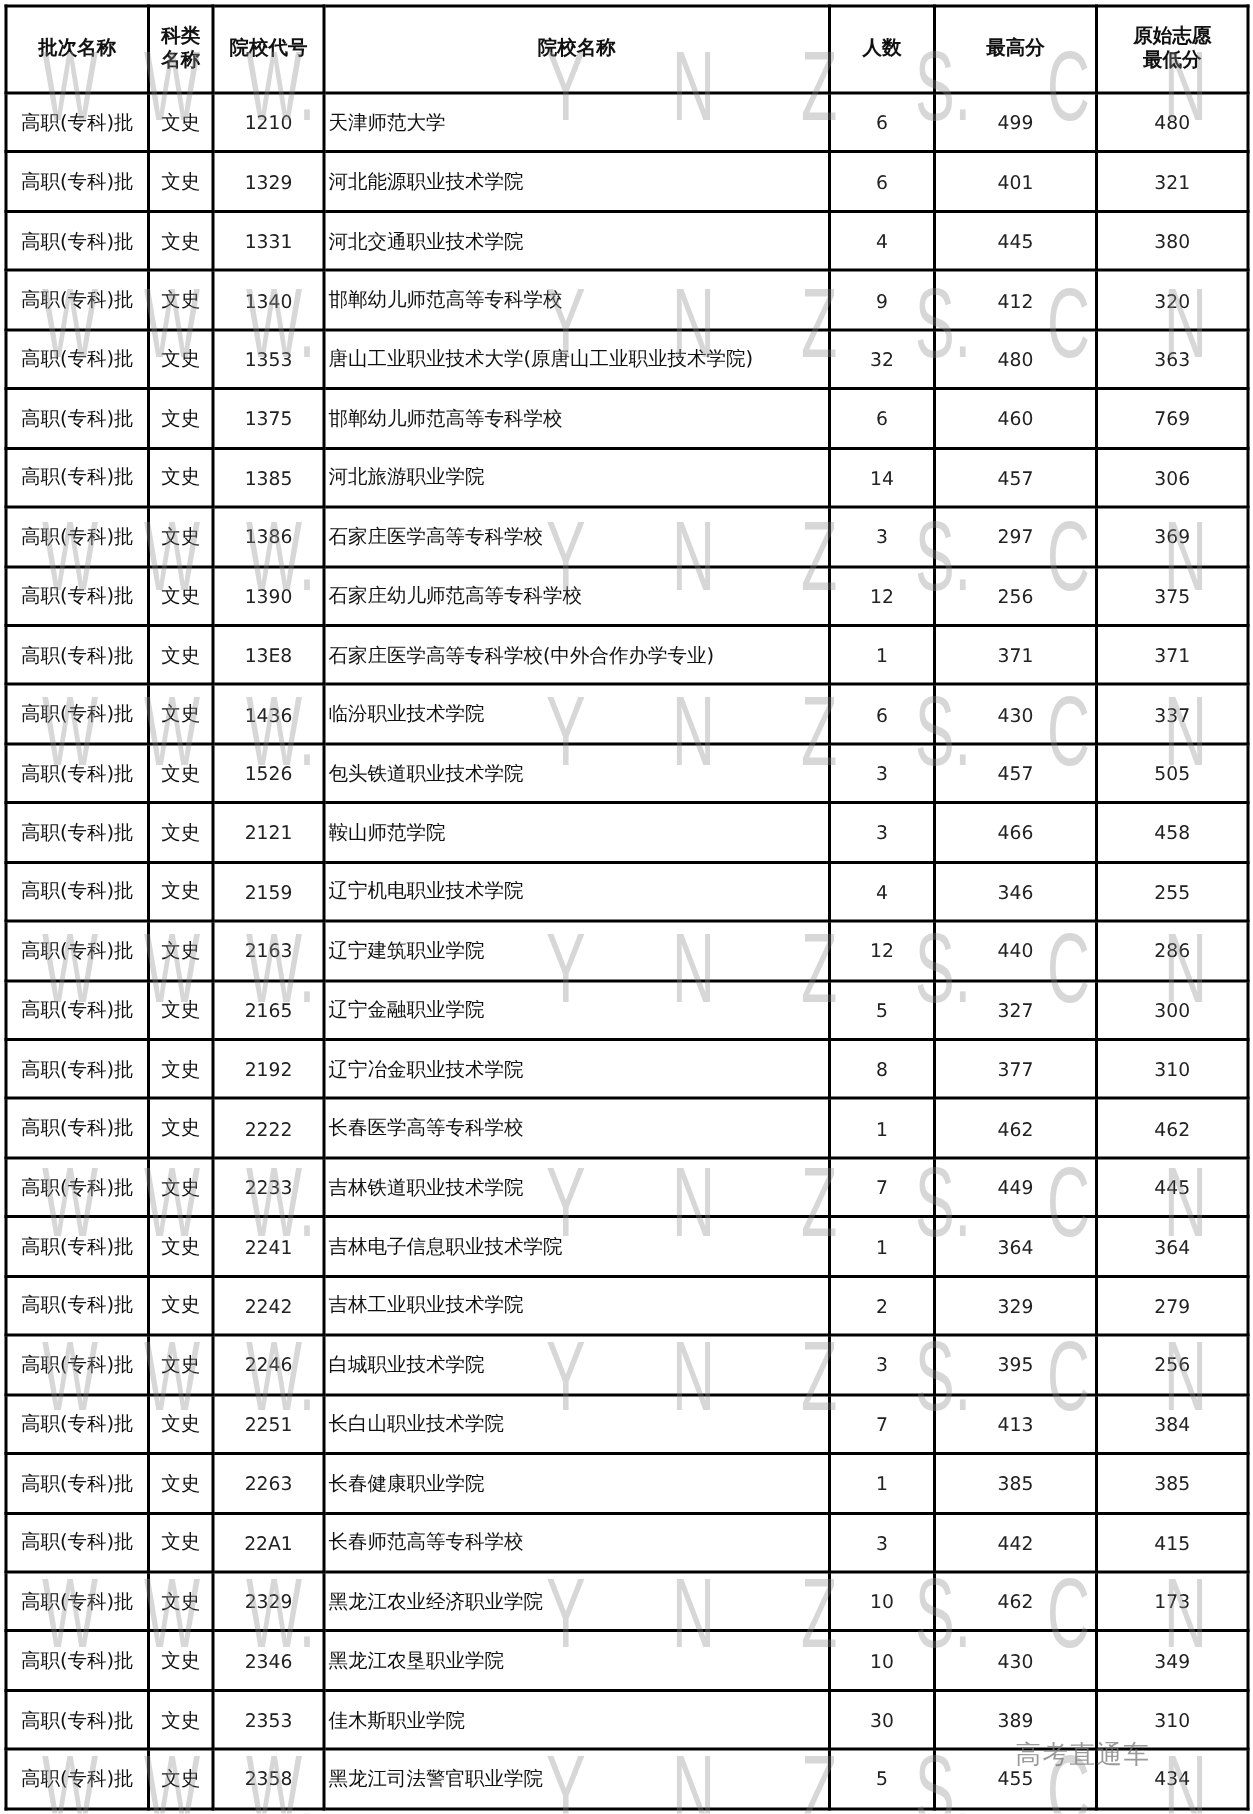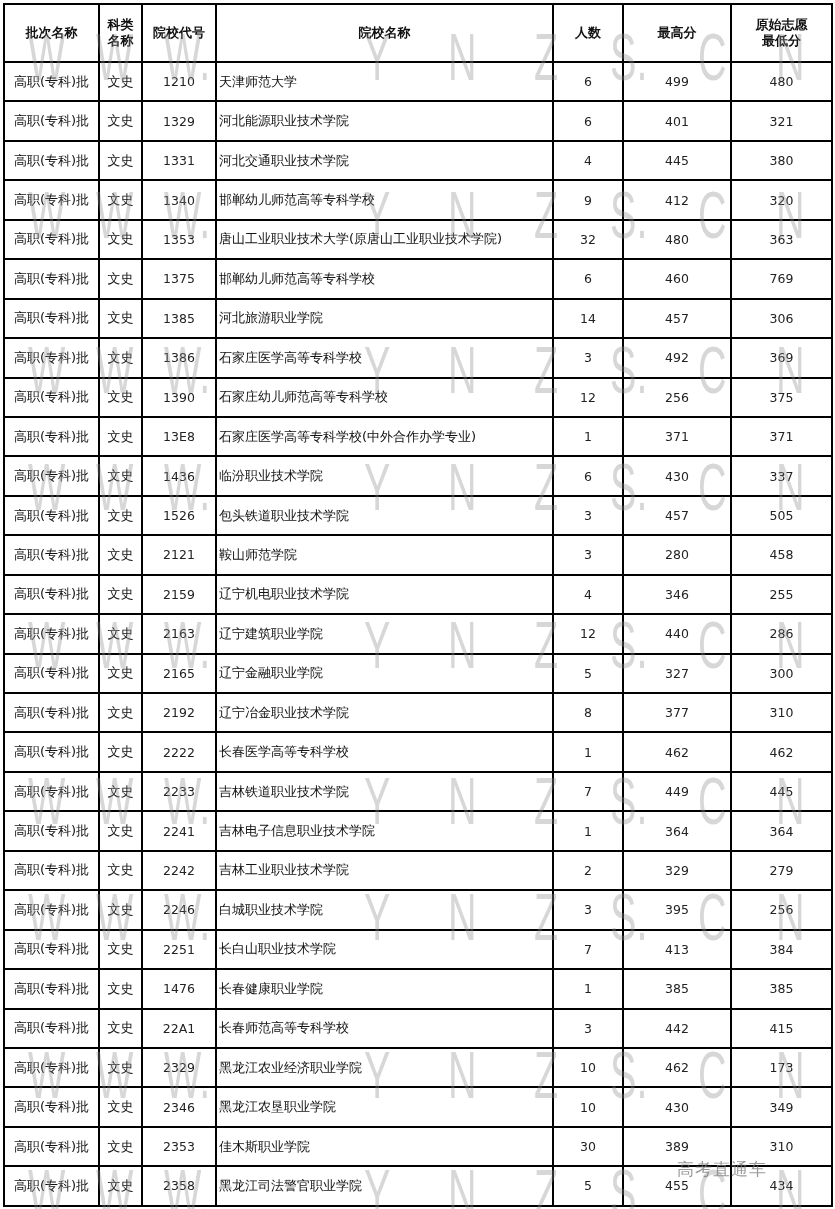--- a/index.html
+++ b/index.html
@@ -126,21 +126,21 @@
         <td class="num">14</td>
         <td class="num">457</td>
         <td class="num">306</td>
       </tr>
       <tr>
         <td>高职(专科)批</td>
         <td>文史</td>
         <td class="num">1386</td>
         <td class="name">石家庄医学高等专科学校</td>
         <td class="num">3</td>
-        <td class="num">492</td>
+        <td class="num">297</td>
         <td class="num">369</td>
       </tr>
       <tr>
         <td>高职(专科)批</td>
         <td>文史</td>
         <td class="num">1390</td>
         <td class="name">石家庄幼儿师范高等专科学校</td>
         <td class="num">12</td>
         <td class="num">256</td>
         <td class="num">375</td>
@@ -171,21 +171,21 @@
         <td class="num">3</td>
         <td class="num">457</td>
         <td class="num">505</td>
       </tr>
       <tr>
         <td>高职(专科)批</td>
         <td>文史</td>
         <td class="num">2121</td>
         <td class="name">鞍山师范学院</td>
         <td class="num">3</td>
-        <td class="num">280</td>
+        <td class="num">466</td>
         <td class="num">458</td>
       </tr>
       <tr>
         <td>高职(专科)批</td>
         <td>文史</td>
         <td class="num">2159</td>
         <td class="name">辽宁机电职业技术学院</td>
         <td class="num">4</td>
         <td class="num">346</td>
         <td class="num">255</td>
@@ -267,21 +267,21 @@
         <td>文史</td>
         <td class="num">2251</td>
         <td class="name">长白山职业技术学院</td>
         <td class="num">7</td>
         <td class="num">413</td>
         <td class="num">384</td>
       </tr>
       <tr>
         <td>高职(专科)批</td>
         <td>文史</td>
-        <td class="num">1476</td>
+        <td class="num">2263</td>
         <td class="name">长春健康职业学院</td>
         <td class="num">1</td>
         <td class="num">385</td>
         <td class="num">385</td>
       </tr>
       <tr>
         <td>高职(专科)批</td>
         <td>文史</td>
         <td class="num">22A1</td>
         <td class="name">长春师范高等专科学校</td>

